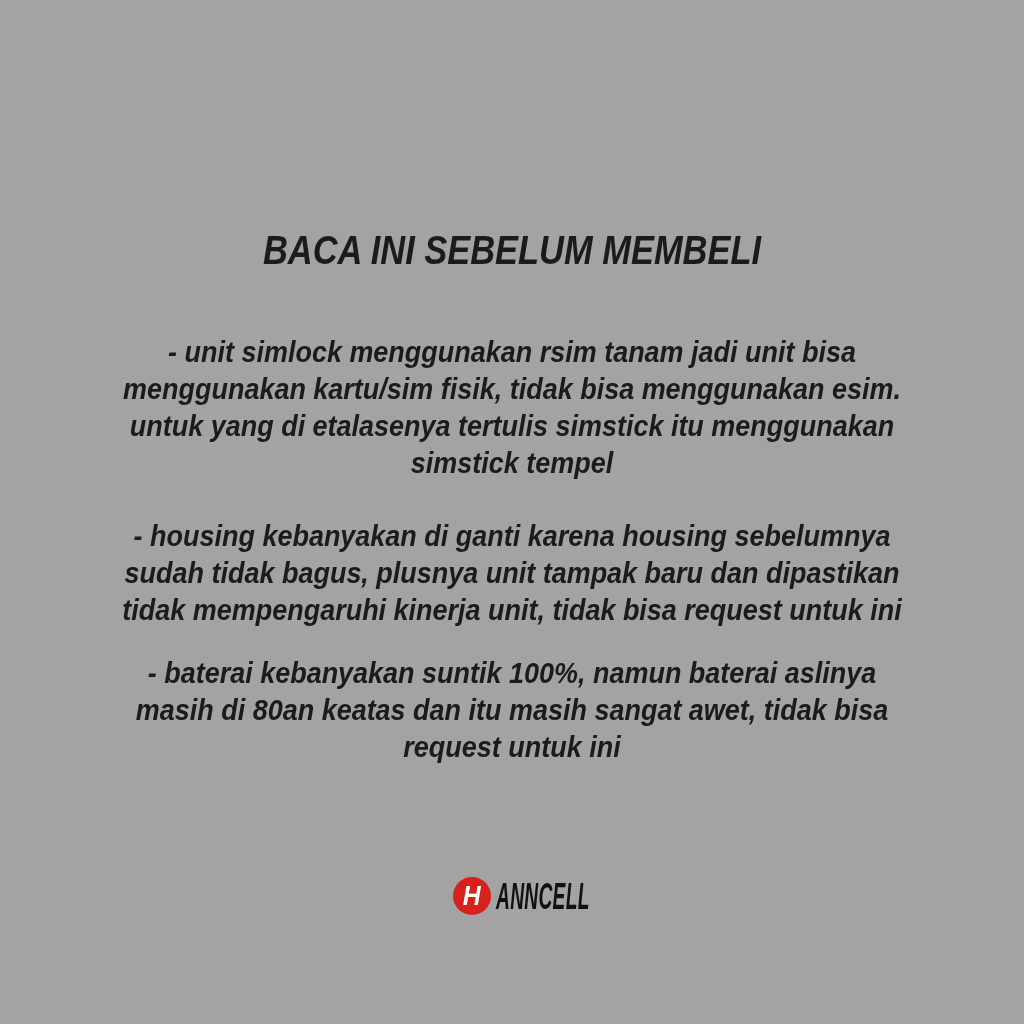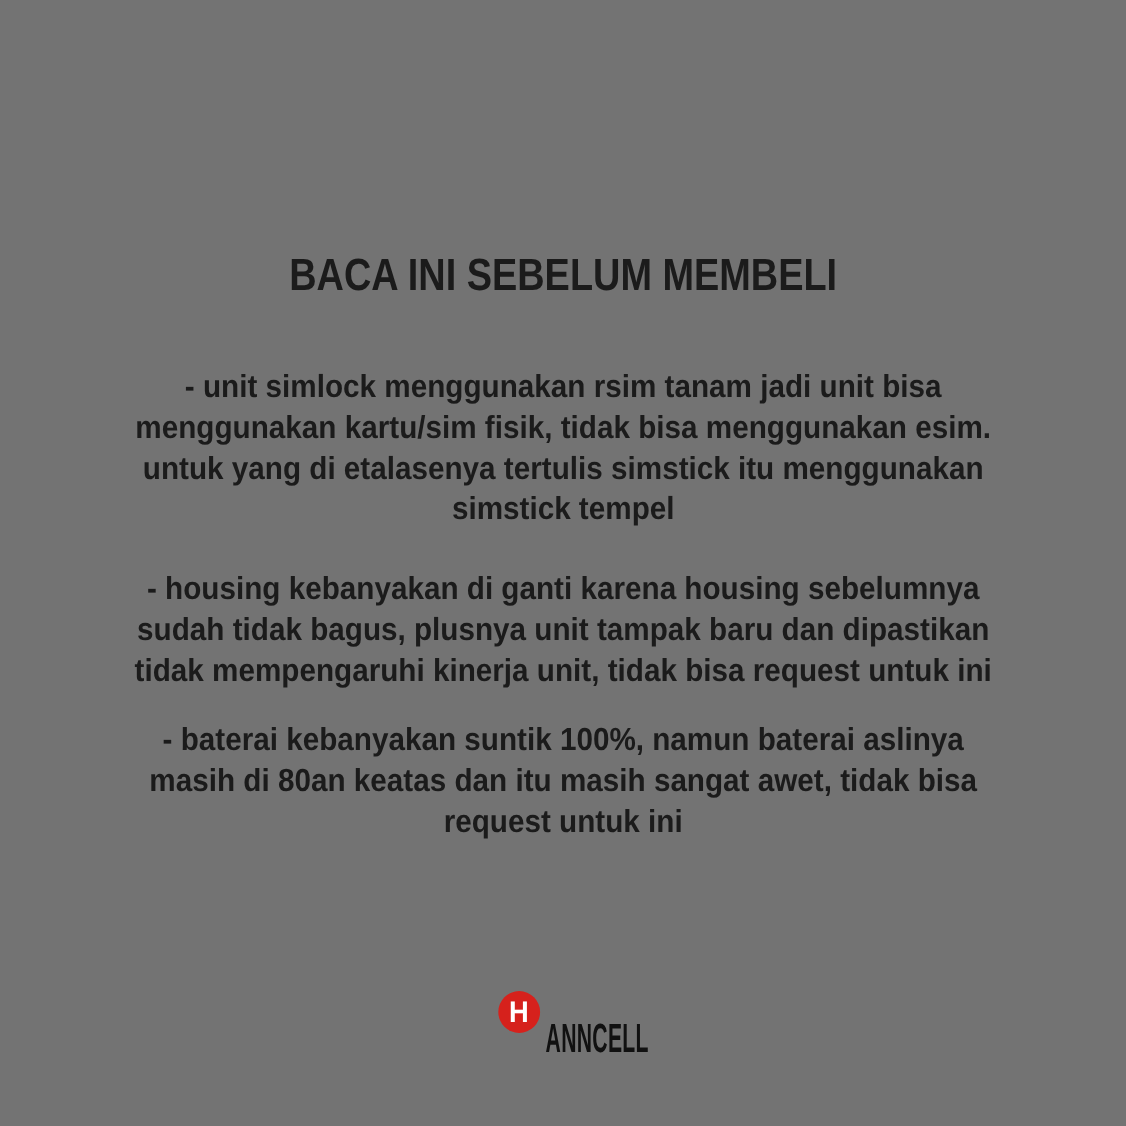--- a/index.html
+++ b/index.html
@@ -78,40 +78,39 @@
     font-weight: bold;
     font-size: 27px;
     line-height: 1;
     transform: scaleX(0.92);
   }
   .logo-text-box {
     position: relative;
     width: 95px;
     height: 40px;
     overflow: visible;
-    margin-top: 48px;
   }
   .logo-text {
     position: absolute;
     left: 0;
     top: 50%;
     transform: translateY(-50%) scaleX(0.52);
     transform-origin: left center;
     font-size: 37px;
     line-height: 1;
     font-weight: bold;
     letter-spacing: 0.5px;
     white-space: nowrap;
     color: #111111;
   }
 </style>
 </head>
 <body>
 
-<div class="canvas" style="background: #737373; color: rgb(27, 27, 27);">
+<div class="canvas" style="background: #a3a3a3; color: rgb(27, 27, 27); font-style: italic;">
 
   <h1 class="title">BACA INI SEBELUM MEMBELI</h1>
 
   <div class="para para-1">
     <div class="line">- unit simlock menggunakan rsim tanam jadi unit bisa</div>
     <div class="line">menggunakan kartu/sim fisik, tidak bisa menggunakan esim.</div>
     <div class="line">untuk yang di etalasenya tertulis simstick itu menggunakan</div>
     <div class="line">simstick tempel</div>
   </div>
 

